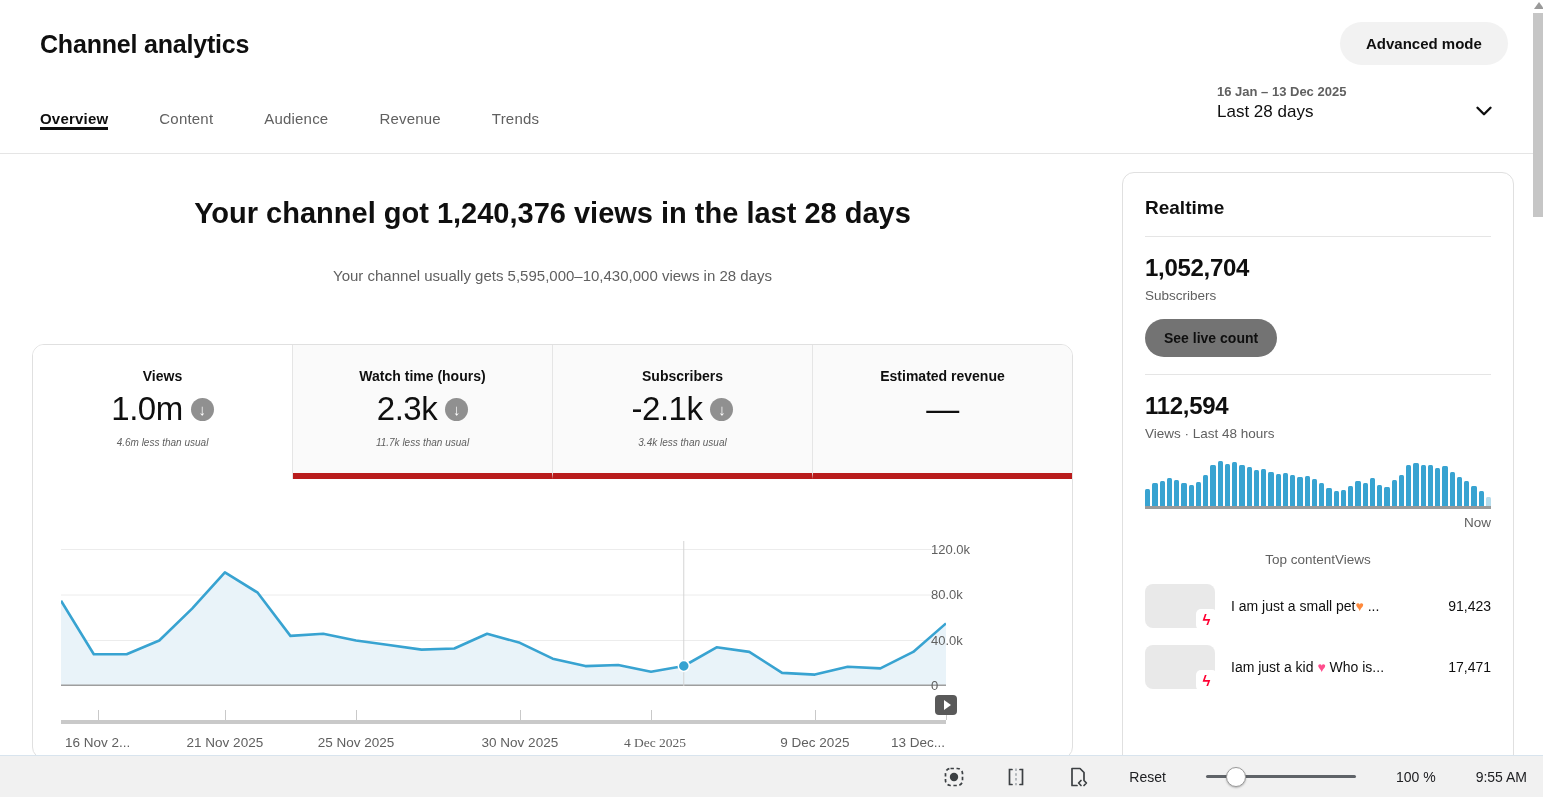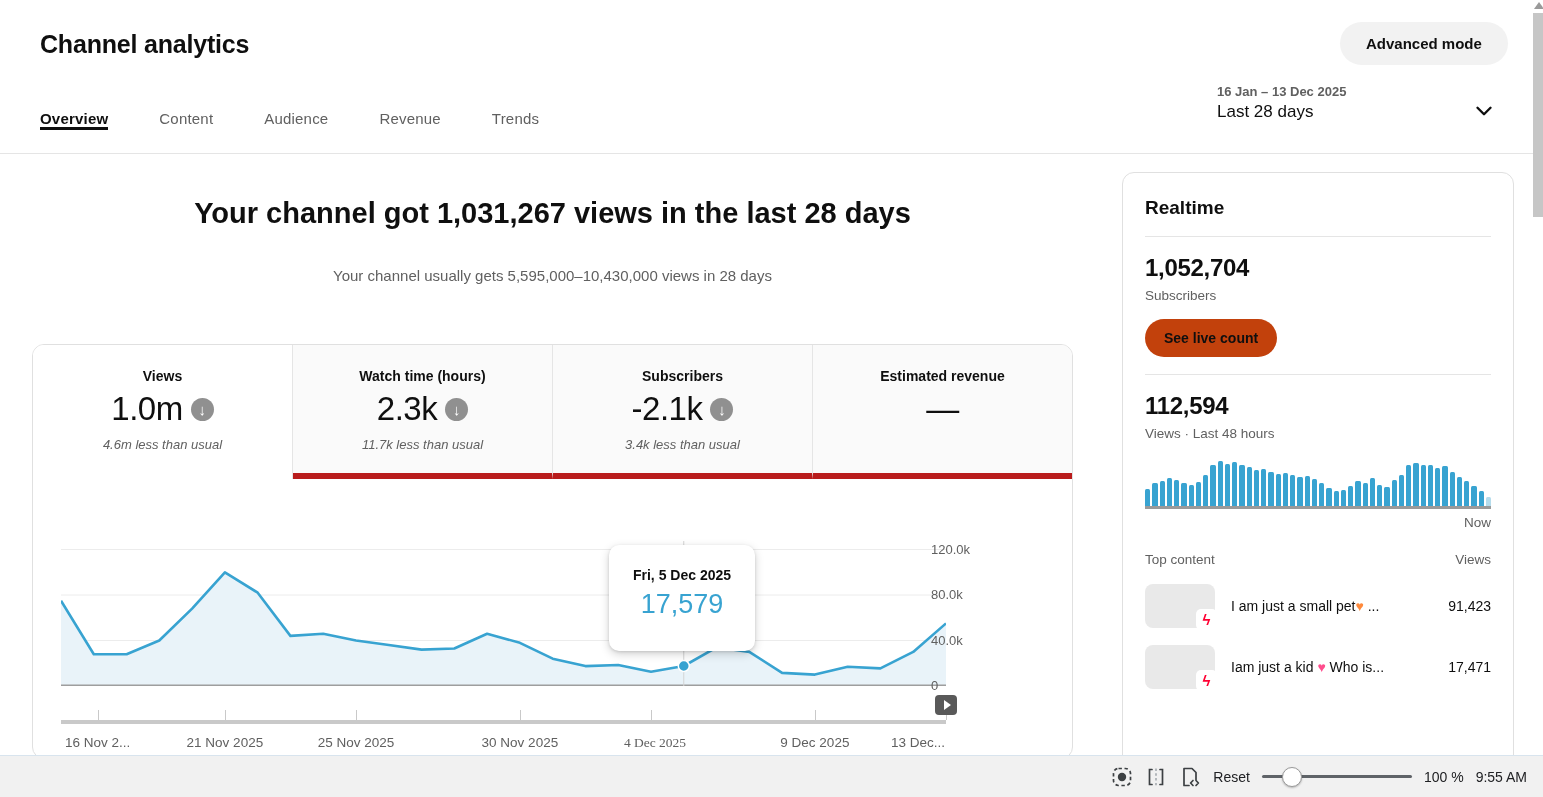--- a/index.html
+++ b/index.html
@@ -34,21 +34,21 @@
   .metric-row { display:flex; height:134px; }
   .metric-cell { flex:1; text-align:center; padding-top:23px; position:relative; background:#fafafa;
                  border-bottom:6px solid #b91c1c; cursor:pointer; }
   .metric-cell:not(:last-child) { border-right:1px solid #e5e5e5; }
   .metric-cell.selected { background:#fff; border-bottom:none; }
   .metric-label { font-size:14px; font-weight:700; color:#0f0f0f; }
   .metric-value-row { margin-top:6px; display:flex; align-items:center; justify-content:center; gap:8px; }
   .metric-value { font-size:33px; color:#0f0f0f; letter-spacing:-0.5px; }
   .metric-arrow { width:23px; height:23px; border-radius:50%; background:#909090; color:#fff;
                   font-size:15px; display:flex; align-items:center; justify-content:center; }
-  .metric-delta { margin-top:9px; font-size:13px; font-style:italic; color:#606060; }
+  .metric-delta { margin-top:9px; font-size:10px; font-style:italic; color:#606060; }
 
   
   .chart-svg { position:absolute; left:28px; top:196px; }
   .y-label { position:absolute; left:898px; font-size:13px; color:#606060; }
   .axis-strip { position:absolute; left:28px; top:375px; width:885px; height:4px; background:#c9c9c9; }
   .axis-tick { position:absolute; top:365px; width:1px; height:10px; background:#c9c9c9; }
   .x-label { position:absolute; top:390px; font-size:13.5px; color:#606060; white-space:nowrap; }
   .x-label.centered { transform:translateX(-50%); }
   .tooltip { position:absolute; left:576px; top:200px; width:146px; height:106px; background:#fff;
              border-radius:10px; box-shadow:0 1px 3px rgba(0,0,0,0.12), 0 3px 10px rgba(0,0,0,0.18);
@@ -63,47 +63,47 @@
   
   .rt-panel { position:absolute; left:1122px; top:172px; width:392px; height:600px;
               border:1px solid #e0e0e0; border-radius:12px; background:#fff; padding:24px 22px; }
   .rt-title { font-size:19px; font-weight:700; }
   .rt-live { display:flex; align-items:center; gap:7px; margin-top:9px; }
   .rt-live-dot { width:9px; height:9px; border-radius:50%; background:var(--accent,#3aa3d2); }
   .rt-live-text { font-size:13px; color:#606060; }
   .rt-divider { height:1px; background:#e5e5e5; margin:17px 0; }
   .rt-big { font-size:24px; font-weight:700; letter-spacing:-0.3px; }
   .rt-sub { font-size:13.5px; color:#606060; margin-top:6px; }
-  .rt-btn { margin-top:16px; height:38px; padding:0 19px; background:#c2410c; border:none; border-radius:19px;
+  .rt-btn { margin-top:16px; height:38px; padding:0 19px; background:#737373; border:none; border-radius:19px;
             font-size:14px; font-weight:600; color:#0f0f0f; font-family:inherit; cursor:pointer; }
   .sparkline { margin-top:20px; height:48px; display:flex; align-items:flex-end; gap:2px;
                border-bottom:3px solid #9a9a9a; }
   .spark-bar { flex:1; background:var(--accent,#3aa3d2); border-radius:1.5px 1.5px 0 0; }
   .spark-bar.light { background:var(--accent-light,#b5dcec); }
   .spark-now { text-align:right; font-size:13.5px; color:#606060; margin-top:6px; }
-  .tc-header { display:flex; justify-content:space-between; margin-top:22px; font-size:13.5px; color:#606060; }
+  .tc-header { display:flex; justify-content:center; margin-top:22px; font-size:13.5px; color:#606060; }
   .tc-row { display:flex; align-items:center; margin-top:17px; cursor:pointer; }
   .tc-thumb { position:relative; width:70px; height:44px; background:#e9e9e9; border-radius:8px; flex:0 0 70px; }
   .tc-badge { position:absolute; right:-2px; bottom:-2px; width:21px; height:21px; background:#fff; border-radius:5px;
               display:flex; align-items:center; justify-content:center; }
   .tc-shorts { color:var(--shorts-red,#ff0033); font-size:15px; font-weight:bold; line-height:1; }
   .tc-title { flex:1; margin-left:16px; font-size:14px; white-space:nowrap; overflow:hidden; text-overflow:ellipsis; }
   .tc-views { margin-left:10px; font-size:14px; }
   .heart { font-size:14px; }
 
   
   .scroll-arrow { position:absolute; left:1534px; top:2px; width:0; height:0;
                   border-left:5px solid transparent; border-right:5px solid transparent;
                   border-bottom:7px solid #9a9a9a; }
   .scroll-thumb { position:absolute; left:1533px; top:13px; width:10px; height:204px; background:#c6c6c6; cursor:pointer; }
 
   
   .taskbar { position:absolute; left:0; top:755px; width:1543px; height:42px; background:#f1f1f1;
              border-top:1px solid #d8e4ee; display:flex; align-items:center; justify-content:flex-end;
-             padding-right:10px; gap:12px; z-index:10; }
+             padding-right:10px; gap:40px; z-index:10; }
   .tb-icon { width:22px; height:22px; cursor:pointer; flex:0 0 auto; }
   .tb-reset { font-size:14px; color:#202124; cursor:pointer; }
   .tb-slider { position:relative; width:150px; height:20px; cursor:pointer; }
   .tb-track { position:absolute; top:8.5px; left:0; width:100%; height:3px; background:#5f6368; border-radius:2px; }
   .tb-handle { position:absolute; top:0; left:calc(20% - 10px); width:20px; height:20px; background:#fff;
                border:1px solid #9a9a9a; border-radius:50%; box-shadow:0 1px 2px rgba(0,0,0,0.25); }
   .tb-zoom { font-size:14px; color:#202124; }
   .tb-time { font-size:14px; color:#202124; margin-left:0; margin-right:6px; }
 </style>
 </head>
@@ -123,21 +123,21 @@
 
   <div class="nav-tabs" id="nav-tabs">
       <div class="nav-tab active">Overview</div>
       <div class="nav-tab">Content</div>
       <div class="nav-tab">Audience</div>
       <div class="nav-tab">Revenue</div>
       <div class="nav-tab">Trends</div>
     </div>
   <div class="header-divider"></div>
 
-  <div class="headline">Your channel got 1,031,267 views in the last 28 days</div>
+  <div class="headline">Your channel got 1,240,376 views in the last 28 days</div>
   <div class="subheadline">Your channel usually gets 5,595,000–10,430,000 views in 28 days</div>
 
   <div class="main-card">
     <div class="metric-row" id="metric-row">
         <div class="metric-cell selected">
           <div class="metric-label">Views</div>
           <div class="metric-value-row">
             <span class="metric-value">1.0m</span>
             <span class="metric-arrow">↓</span>
           </div>
@@ -198,24 +198,20 @@
     <div id="x-labels">
         <span class="x-label" style="left: 32px;">16 Nov 2...</span>
         <span class="x-label centered" style="left: 191.889px;">21 Nov 2025</span>
         <span class="x-label centered" style="left: 323px;">25 Nov 2025</span>
         <span class="x-label centered" style="left: 486.889px;">30 Nov 2025</span>
         <span class="x-label centered" style="left: 622px; font-family: Liberation Serif, serif;">4 Dec 2025</span>
         <span class="x-label centered" style="left: 781.889px;">9 Dec 2025</span>
         <span class="x-label centered" style="left: 885px;">13 Dec...</span>
       </div>
 
-    <div class="tooltip">
-      <div class="tooltip-date">Fri, 5 Dec 2025</div>
-      <div class="tooltip-value">17,579</div>
-    </div>
 
     <div class="play-btn">
       <div class="play-tri"></div>
     </div>
   </div>
 
   <div class="rt-panel">
     <div class="rt-title">Realtime</div>
     <div class="rt-divider"></div>
     <div class="rt-big">1,052,704</div>

